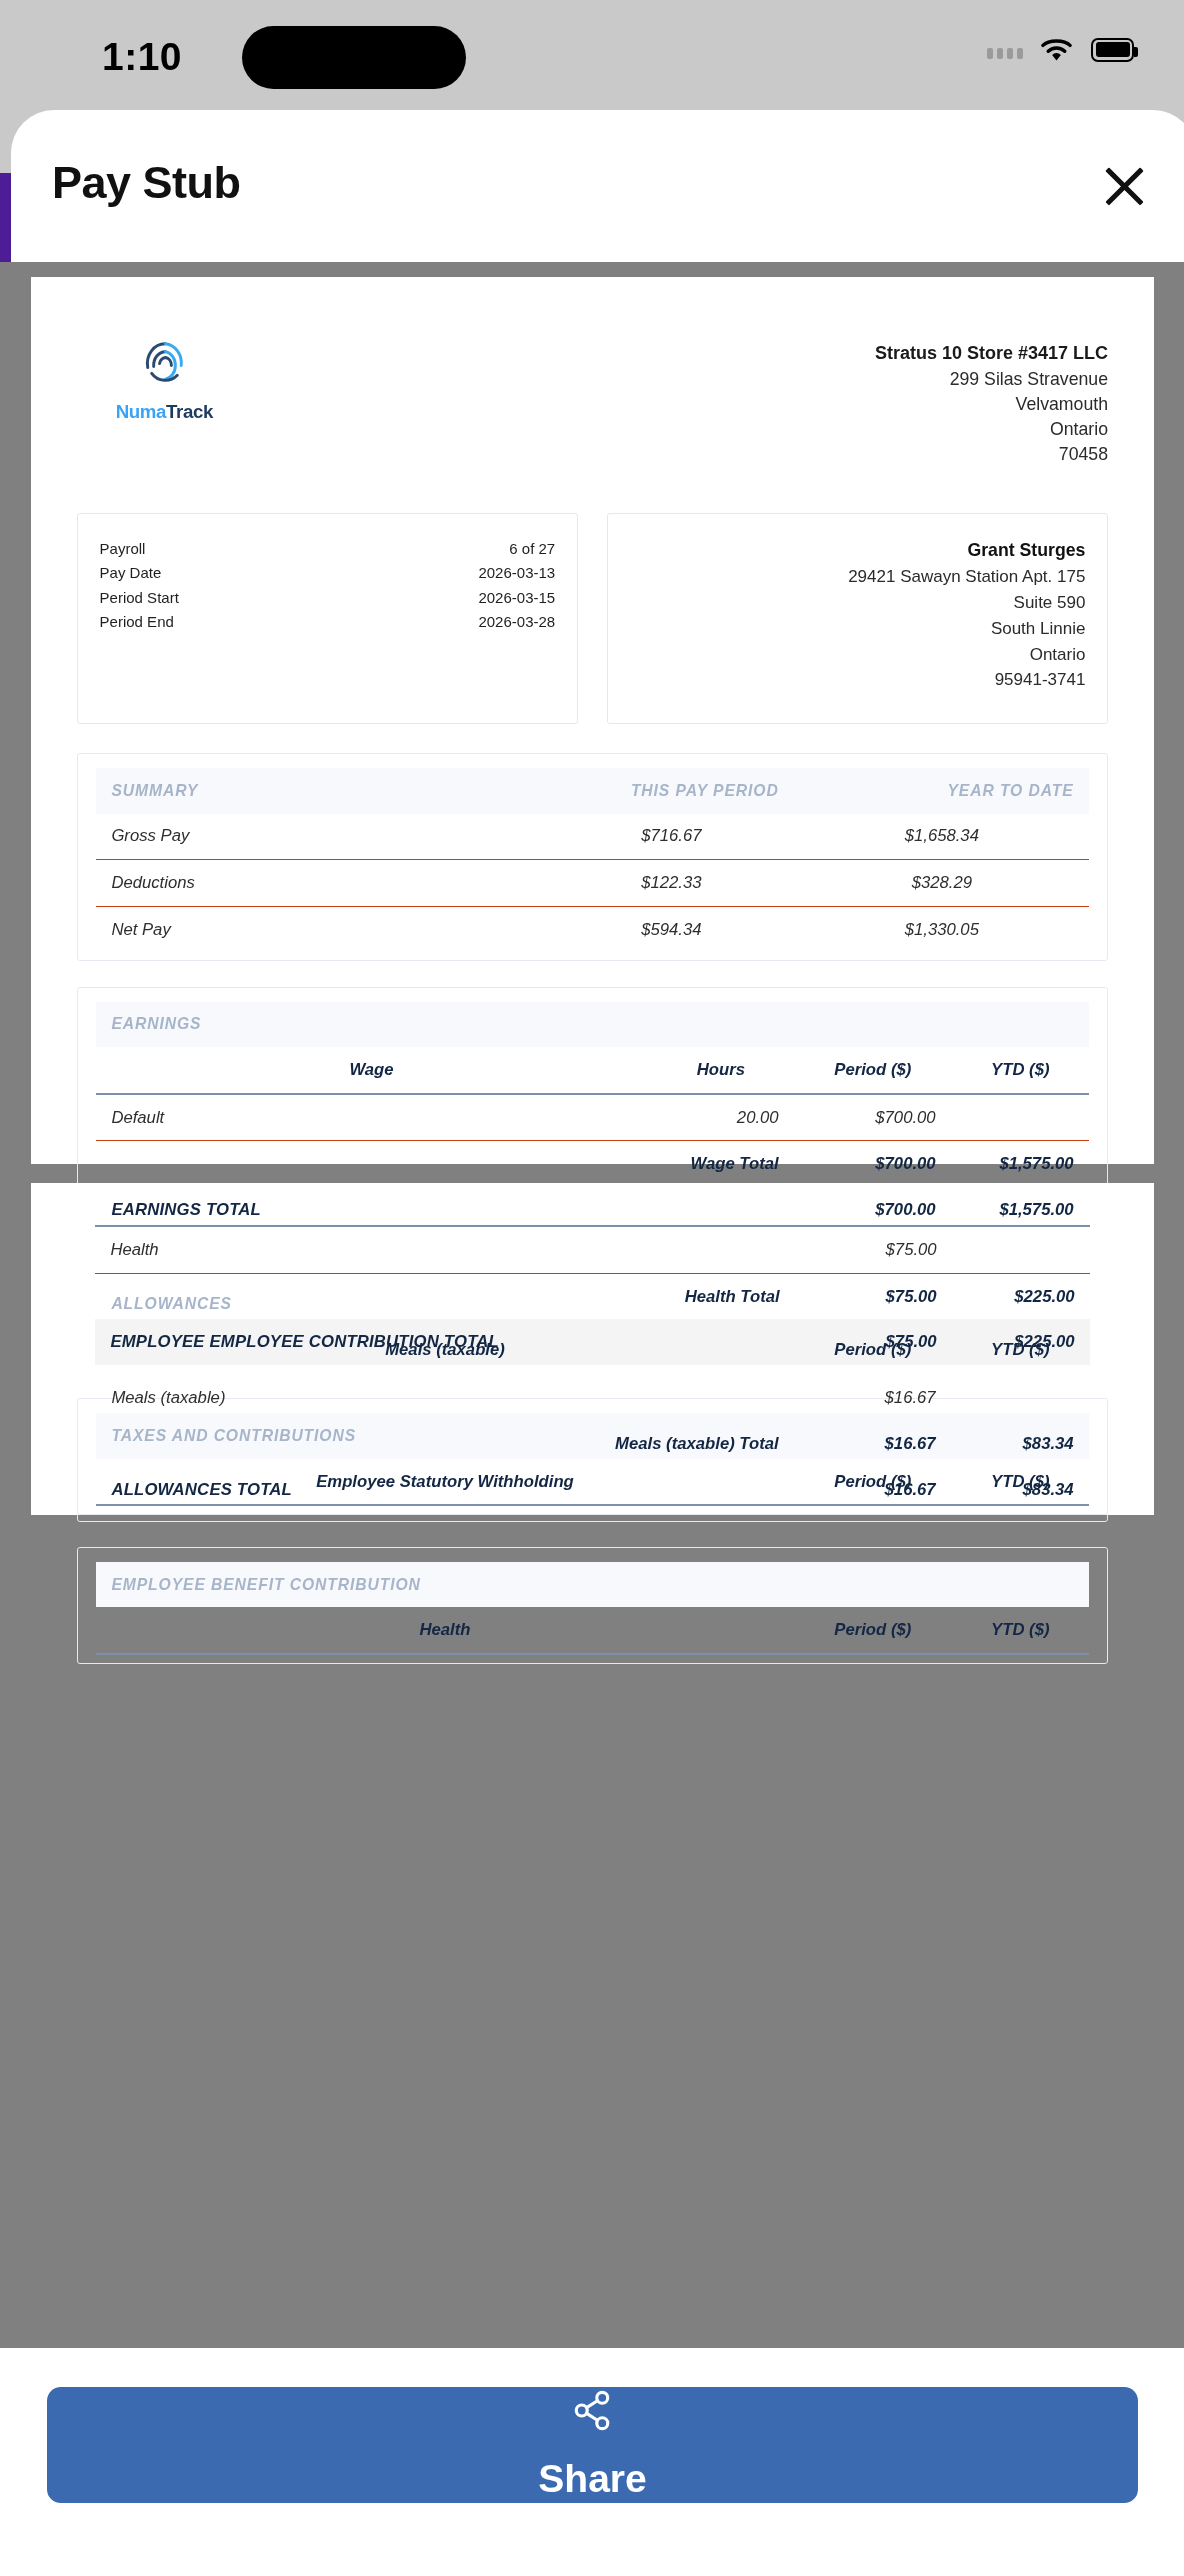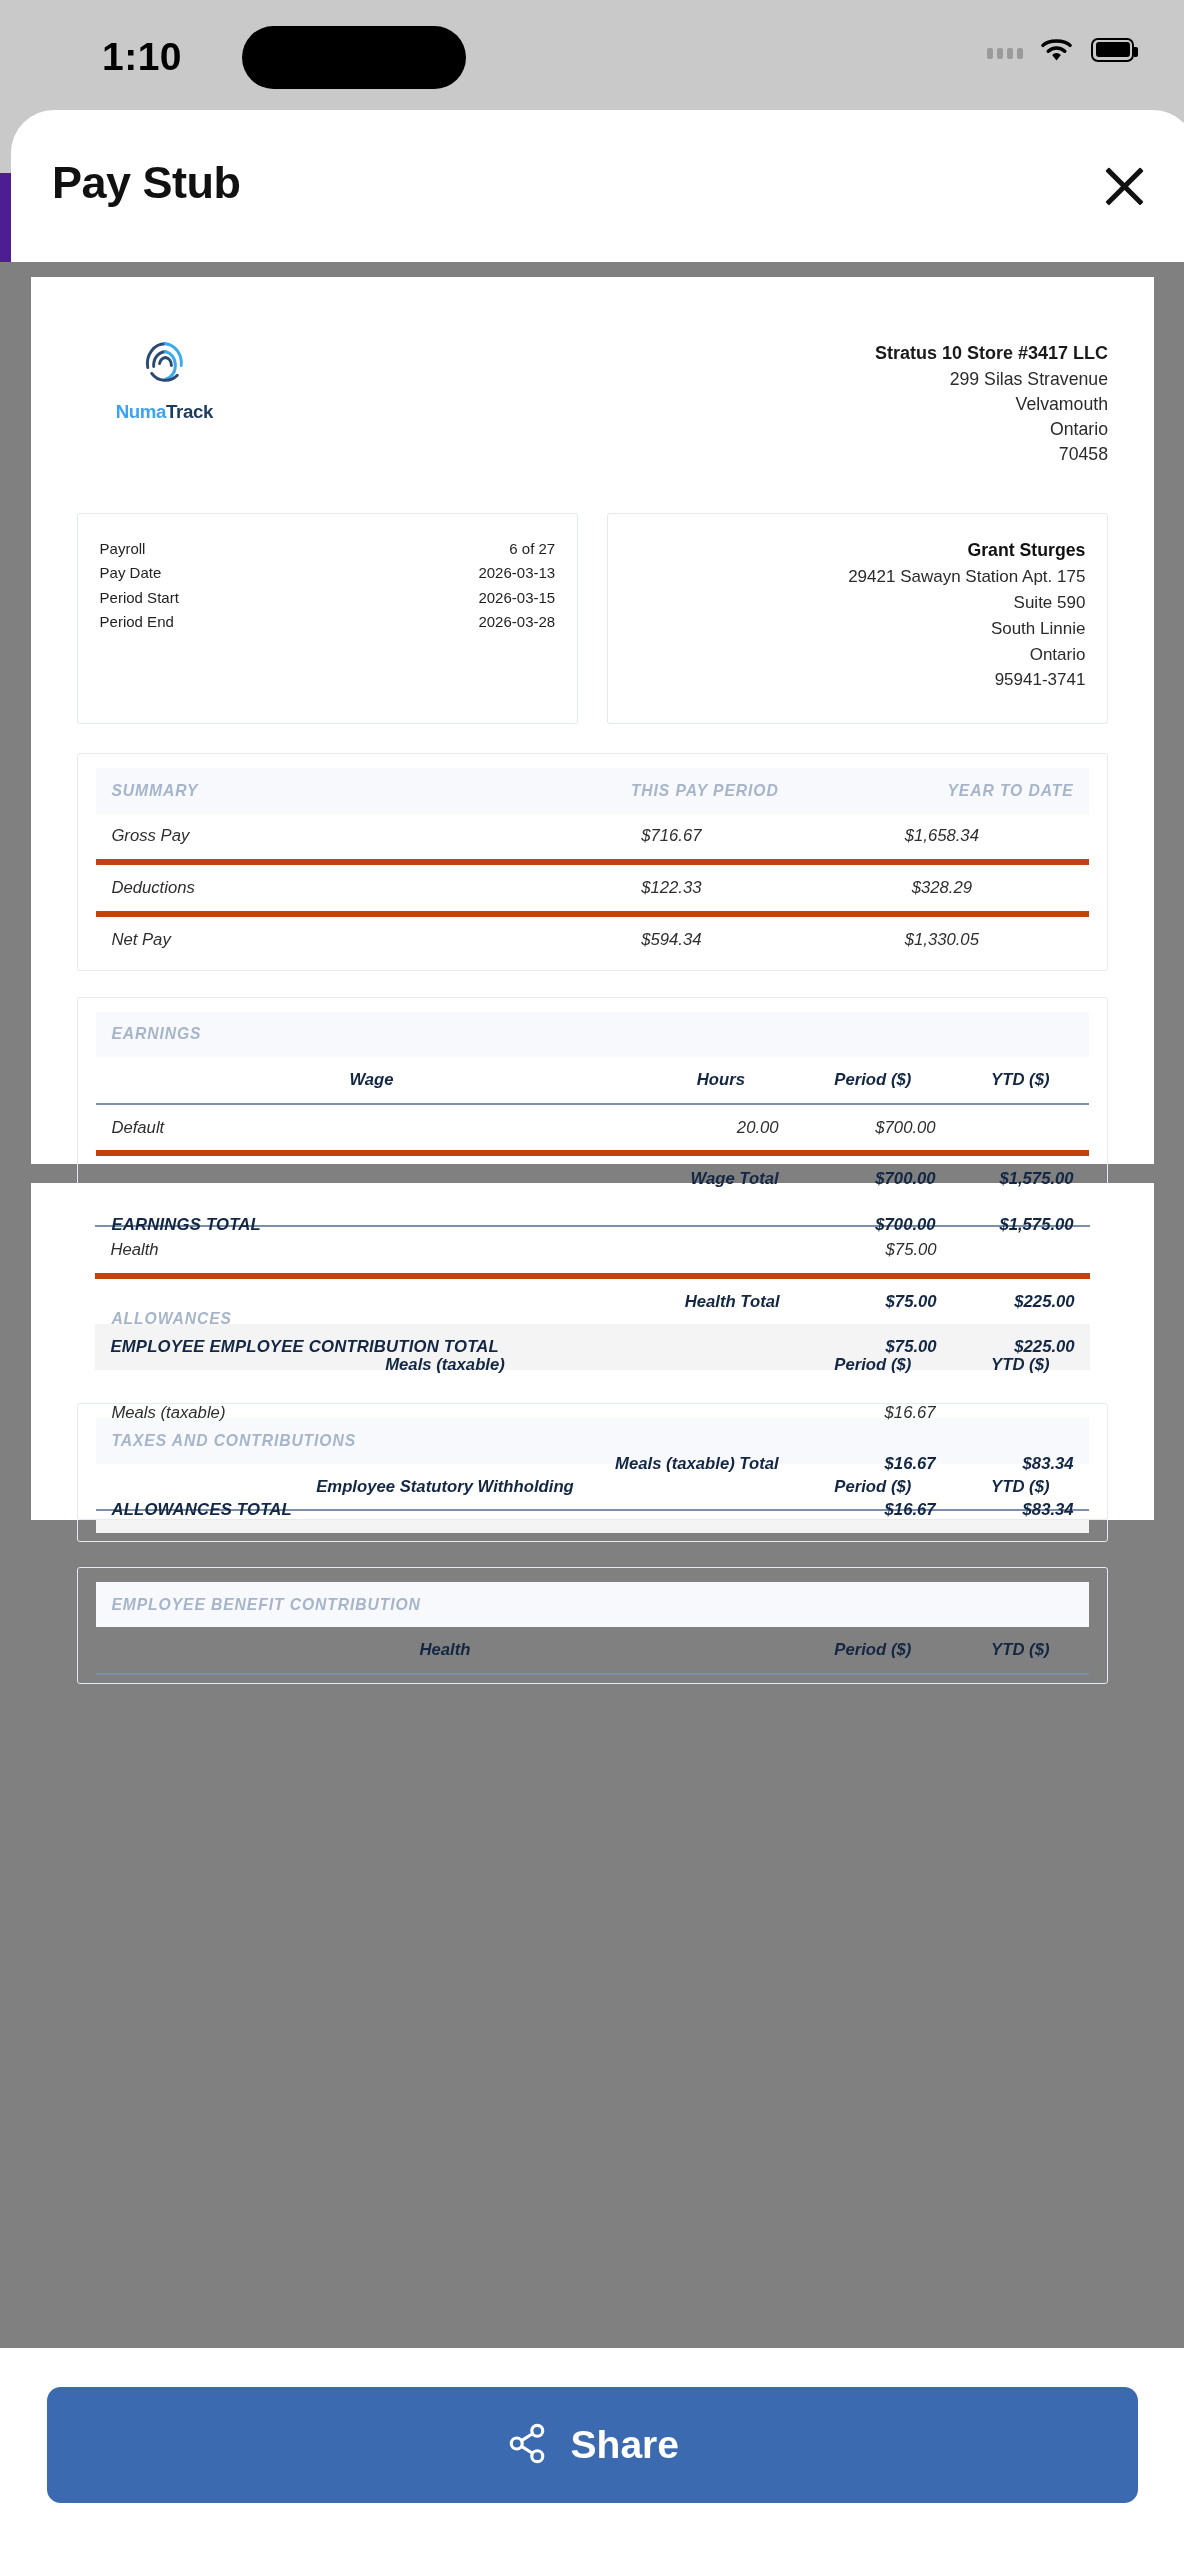--- a/index.html
+++ b/index.html
@@ -115,37 +115,38 @@
   table.tbl { width:100%; border-collapse:collapse; }
   table.tbl th, table.tbl td { font-size:16.7px; padding:12.8px 15.7px; }
   table.tbl th { font-weight:700; color:#132744; }
   table.tbl td { color:#2e2e2e; }
   .col-label { text-align:left; }
   .col-hours { width:147px; text-align:right; }
   .col-per   { width:157px; text-align:right; }
   .col-ytd   { width:138px; text-align:right; }
 
   tr.hdr th { border-bottom:2px solid #7d90ab;text-align:center; }
-  tr.item td { border-bottom:6px solid #c2410c; }
+  tr.item td { border-bottom:1px solid #c2410c; }
   tr.sub td  { font-weight:700; color:#132744; }
   tr.total td {
     background:#f4f4f4; font-weight:700; color:#132744;
   }
   tr.total td.col-label { letter-spacing:0.2px; }
 
   
   .bottom-bar {
     position:absolute; left:0; bottom:0; width:1185px; height:228px;
     background:#fff;
   }
   .share-btn {
     position:absolute; left:47px; top:39px; width:1091px; height:116px;
     background:#3c6ab0; border-radius:13.8px;
     display:flex; align-items:center; justify-content:center; gap:21.6px;
     cursor:pointer;
+    flex-direction:column;
   }
   .share-label { color:#fff; font-size:39px; font-weight:600; }
 </style>
 </head>
 <body>
 
 <div id="root">
 
   <div class="statusbar">
     <div class="sb-time">1:10</div>

